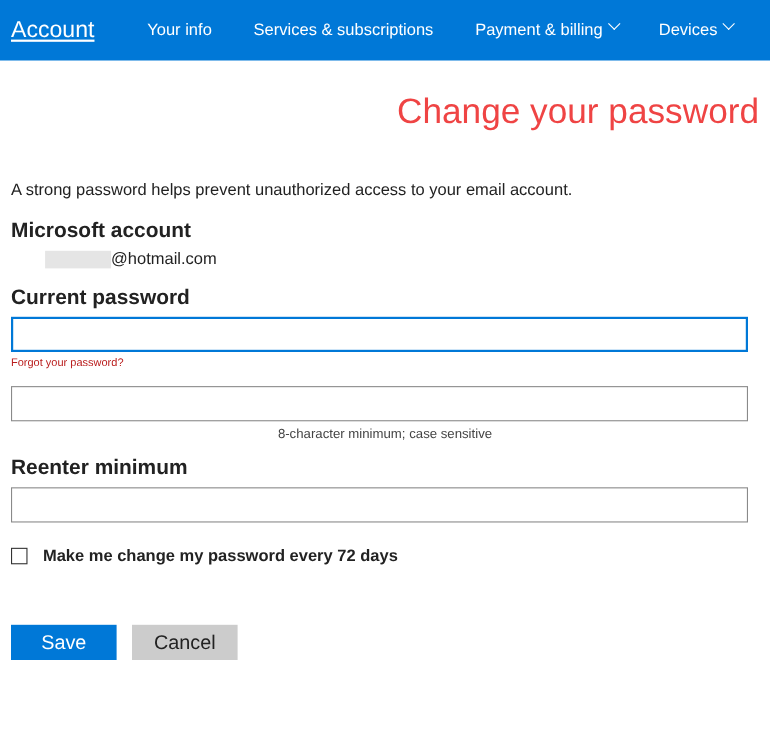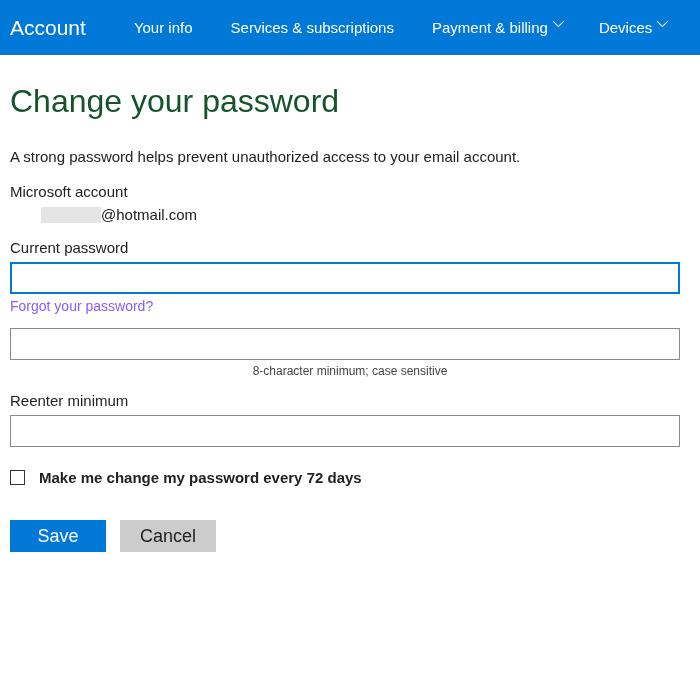--- a/index.html
+++ b/index.html
@@ -19,20 +19,21 @@
       color: #fff;
       gap: 38px;
       font-size: 15px;
       white-space: nowrap;
       overflow: hidden;
     }
     .topnav .brand {
       font-size: 21px;
       font-weight: 400;
       margin-right: 10px;
+      text-decoration: underline;
     }
     .topnav .nav-item {
       display: inline-flex;
       align-items: flex-start;
       gap: 5px;
       cursor: pointer;
     }
     .chev {
       display: inline-block;
       width: 8px;
@@ -40,32 +41,33 @@
       border-right: 1px solid #fff;
       border-bottom: 1px solid #fff;
       transform: rotate(45deg) translateY(-2px);
     }
     .page {
       padding: 28px 10px 30px 10px;
     }
     h1 {
       font-size: 32px;
       font-weight: 300;
-      color: #14532d;
-      margin-bottom: 28px;
+      color: #ef4444;
+      margin-bottom: 44px;
+      text-align: right;
     }
     .subtitle {
       font-size: 15px;
       color: #222;
       margin-bottom: 18px;
       margin-top: 16px;
     }
     .label-strong {
-      font-weight: 400;
-      font-size: 15px;
+      font-weight: 700;
+      font-size: 19px;
       margin-bottom: 6px;
     }
     .email-row {
       display: flex;
       align-items: center;
       margin: 4px 0 16px 0;
       padding-left: 31px;
     }
     .redacted {
       display: inline-block;
@@ -81,37 +83,37 @@
       font-size: 15px;
       padding: 3px 6px;
       border: 1px solid #8a8a8a;
       outline: none;
       background: #fff;
     }
     input.focused {
       border: 2px solid #0078d7;
     }
     .link {
-      color: #8b5cf6;
-      font-size: 14px;
+      color: #b91c1c;
+      font-size: 10px;
       cursor: pointer;
       display: inline-block;
       margin-top: 4px;
     }
     .hint {
       font-size: 12px;
       color: #444;
       margin-top: 4px;
       text-align: center;
     }
     .checkbox-row {
       display: flex;
       align-items: center;
       gap: 14px;
-      margin: 22px 0 34px 0;
+      margin: 22px 0 54px 0;
       text-align: right;
     }
     .cbox {
       width: 15px;
       height: 15px;
       border: 1px solid #333;
       background: #fff;
       cursor: pointer;
       flex-shrink: 0;
     }

